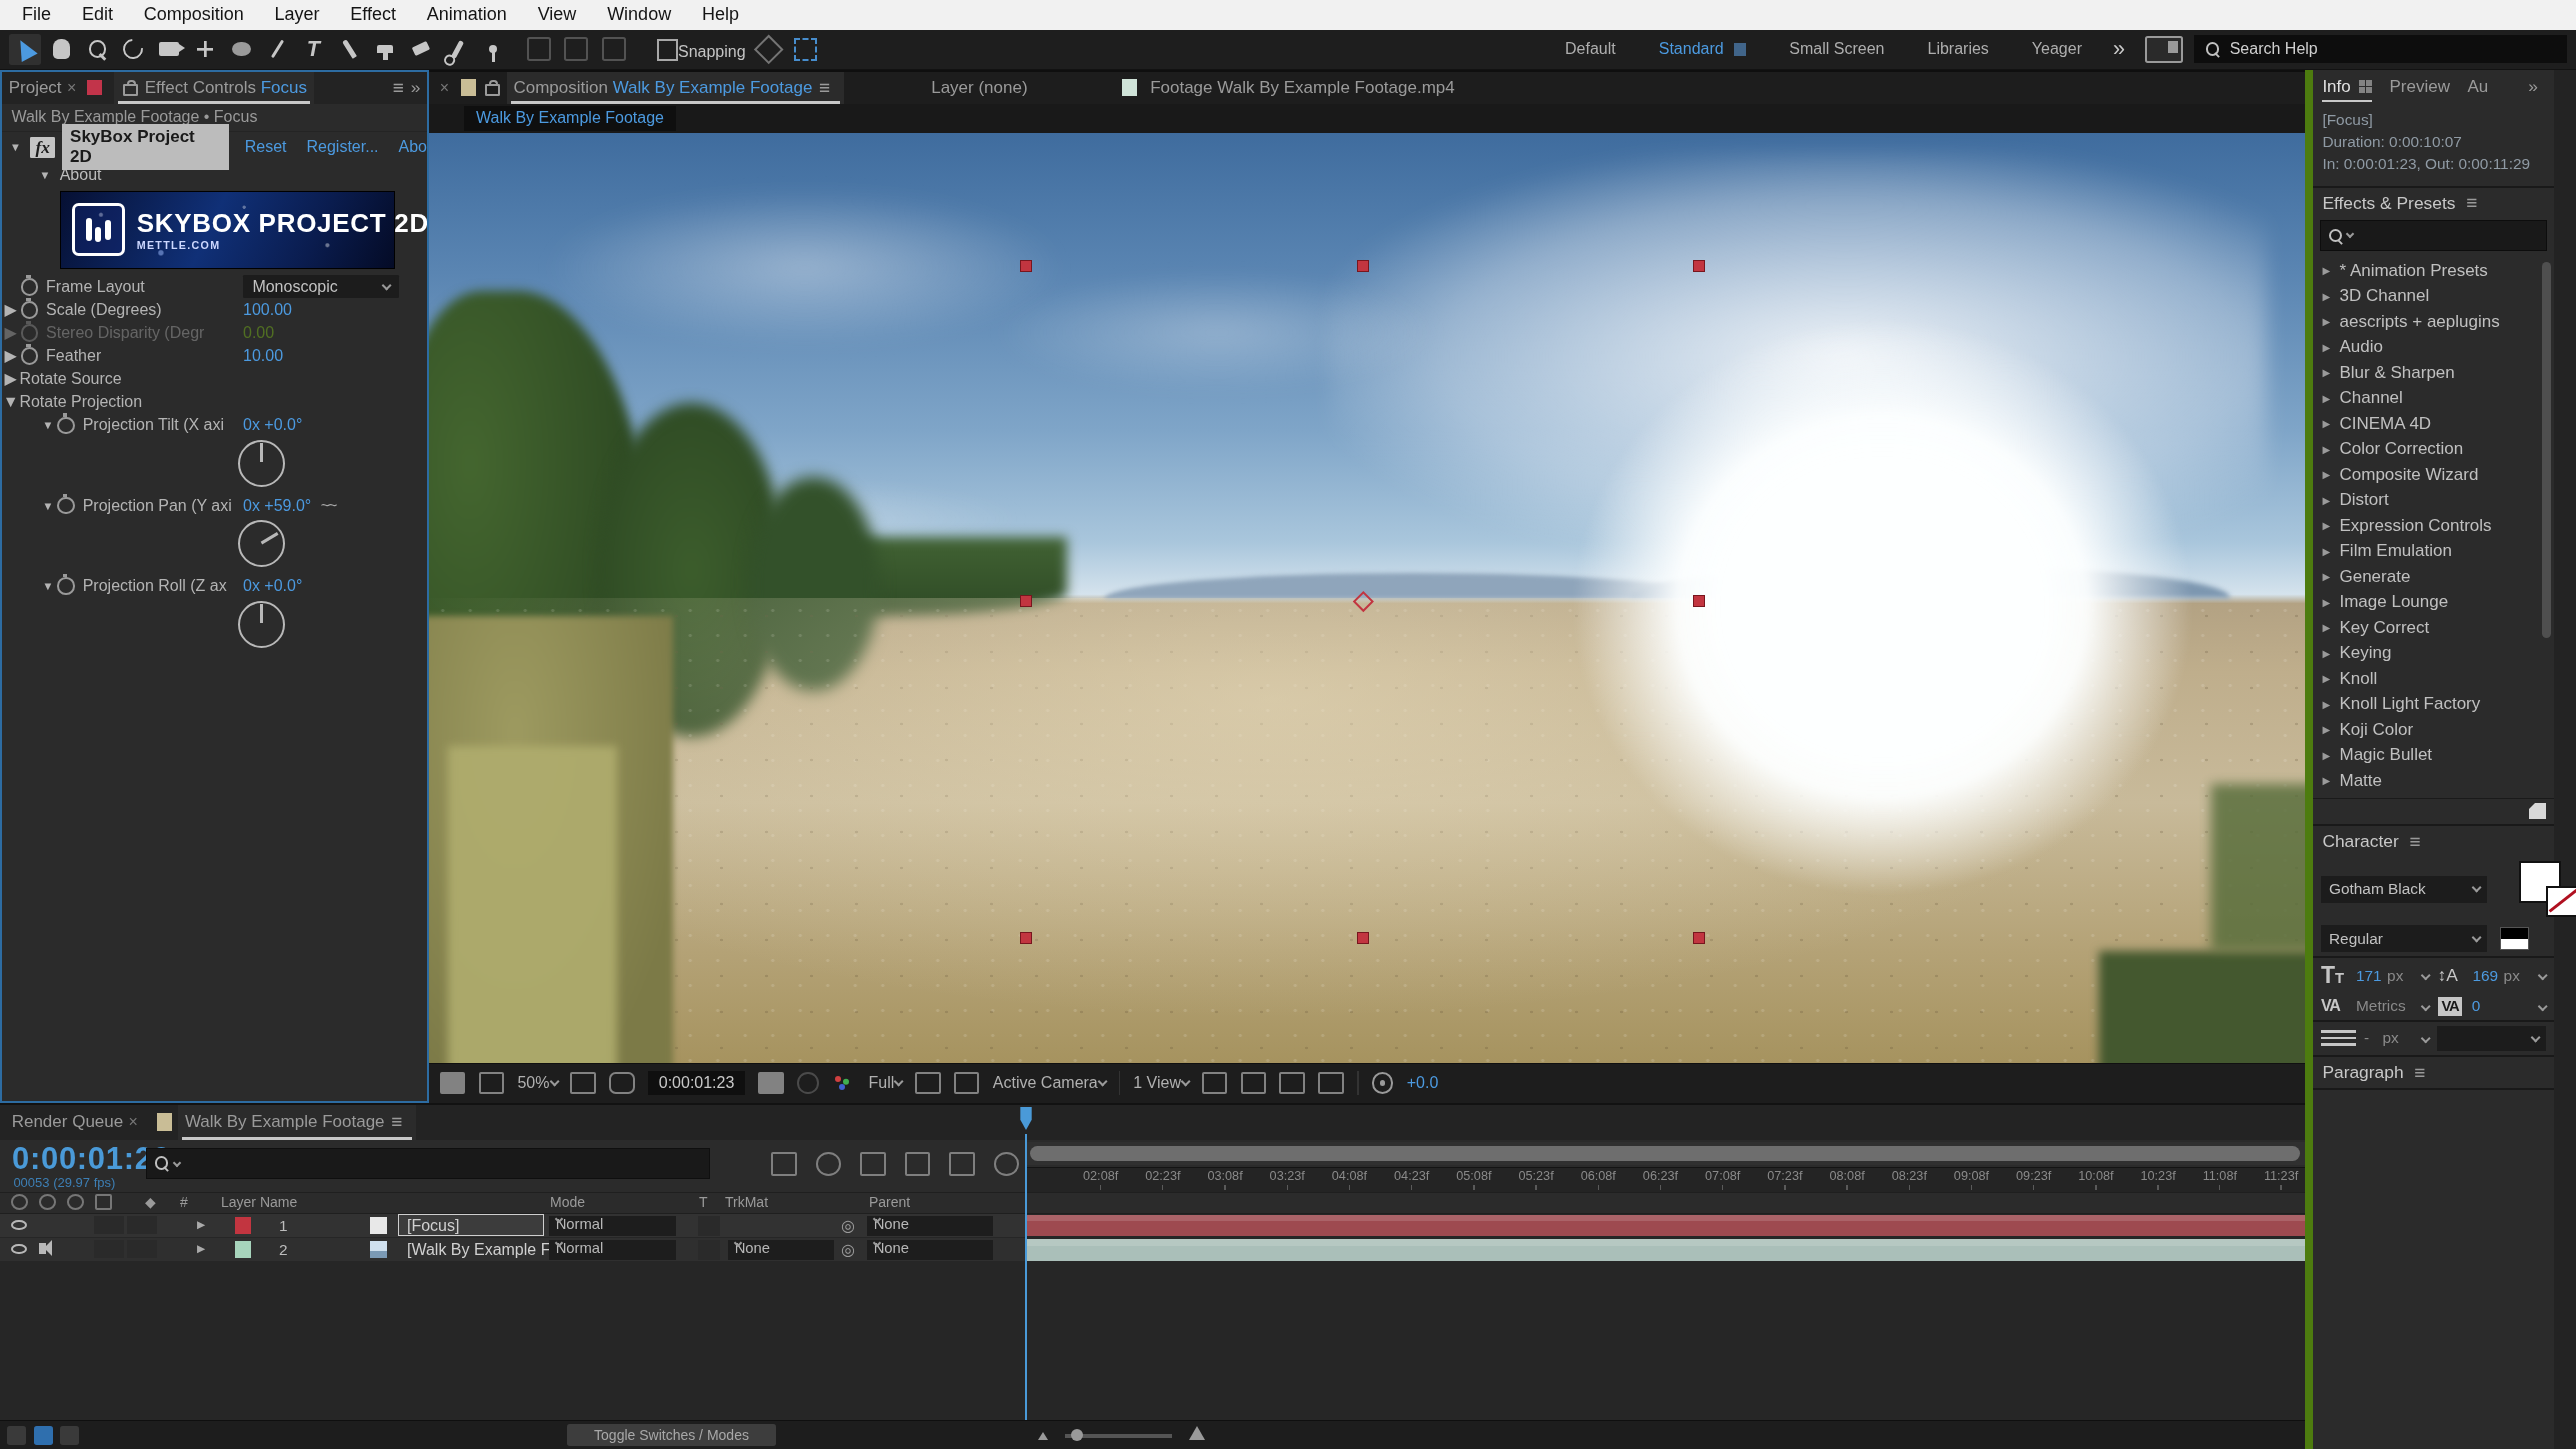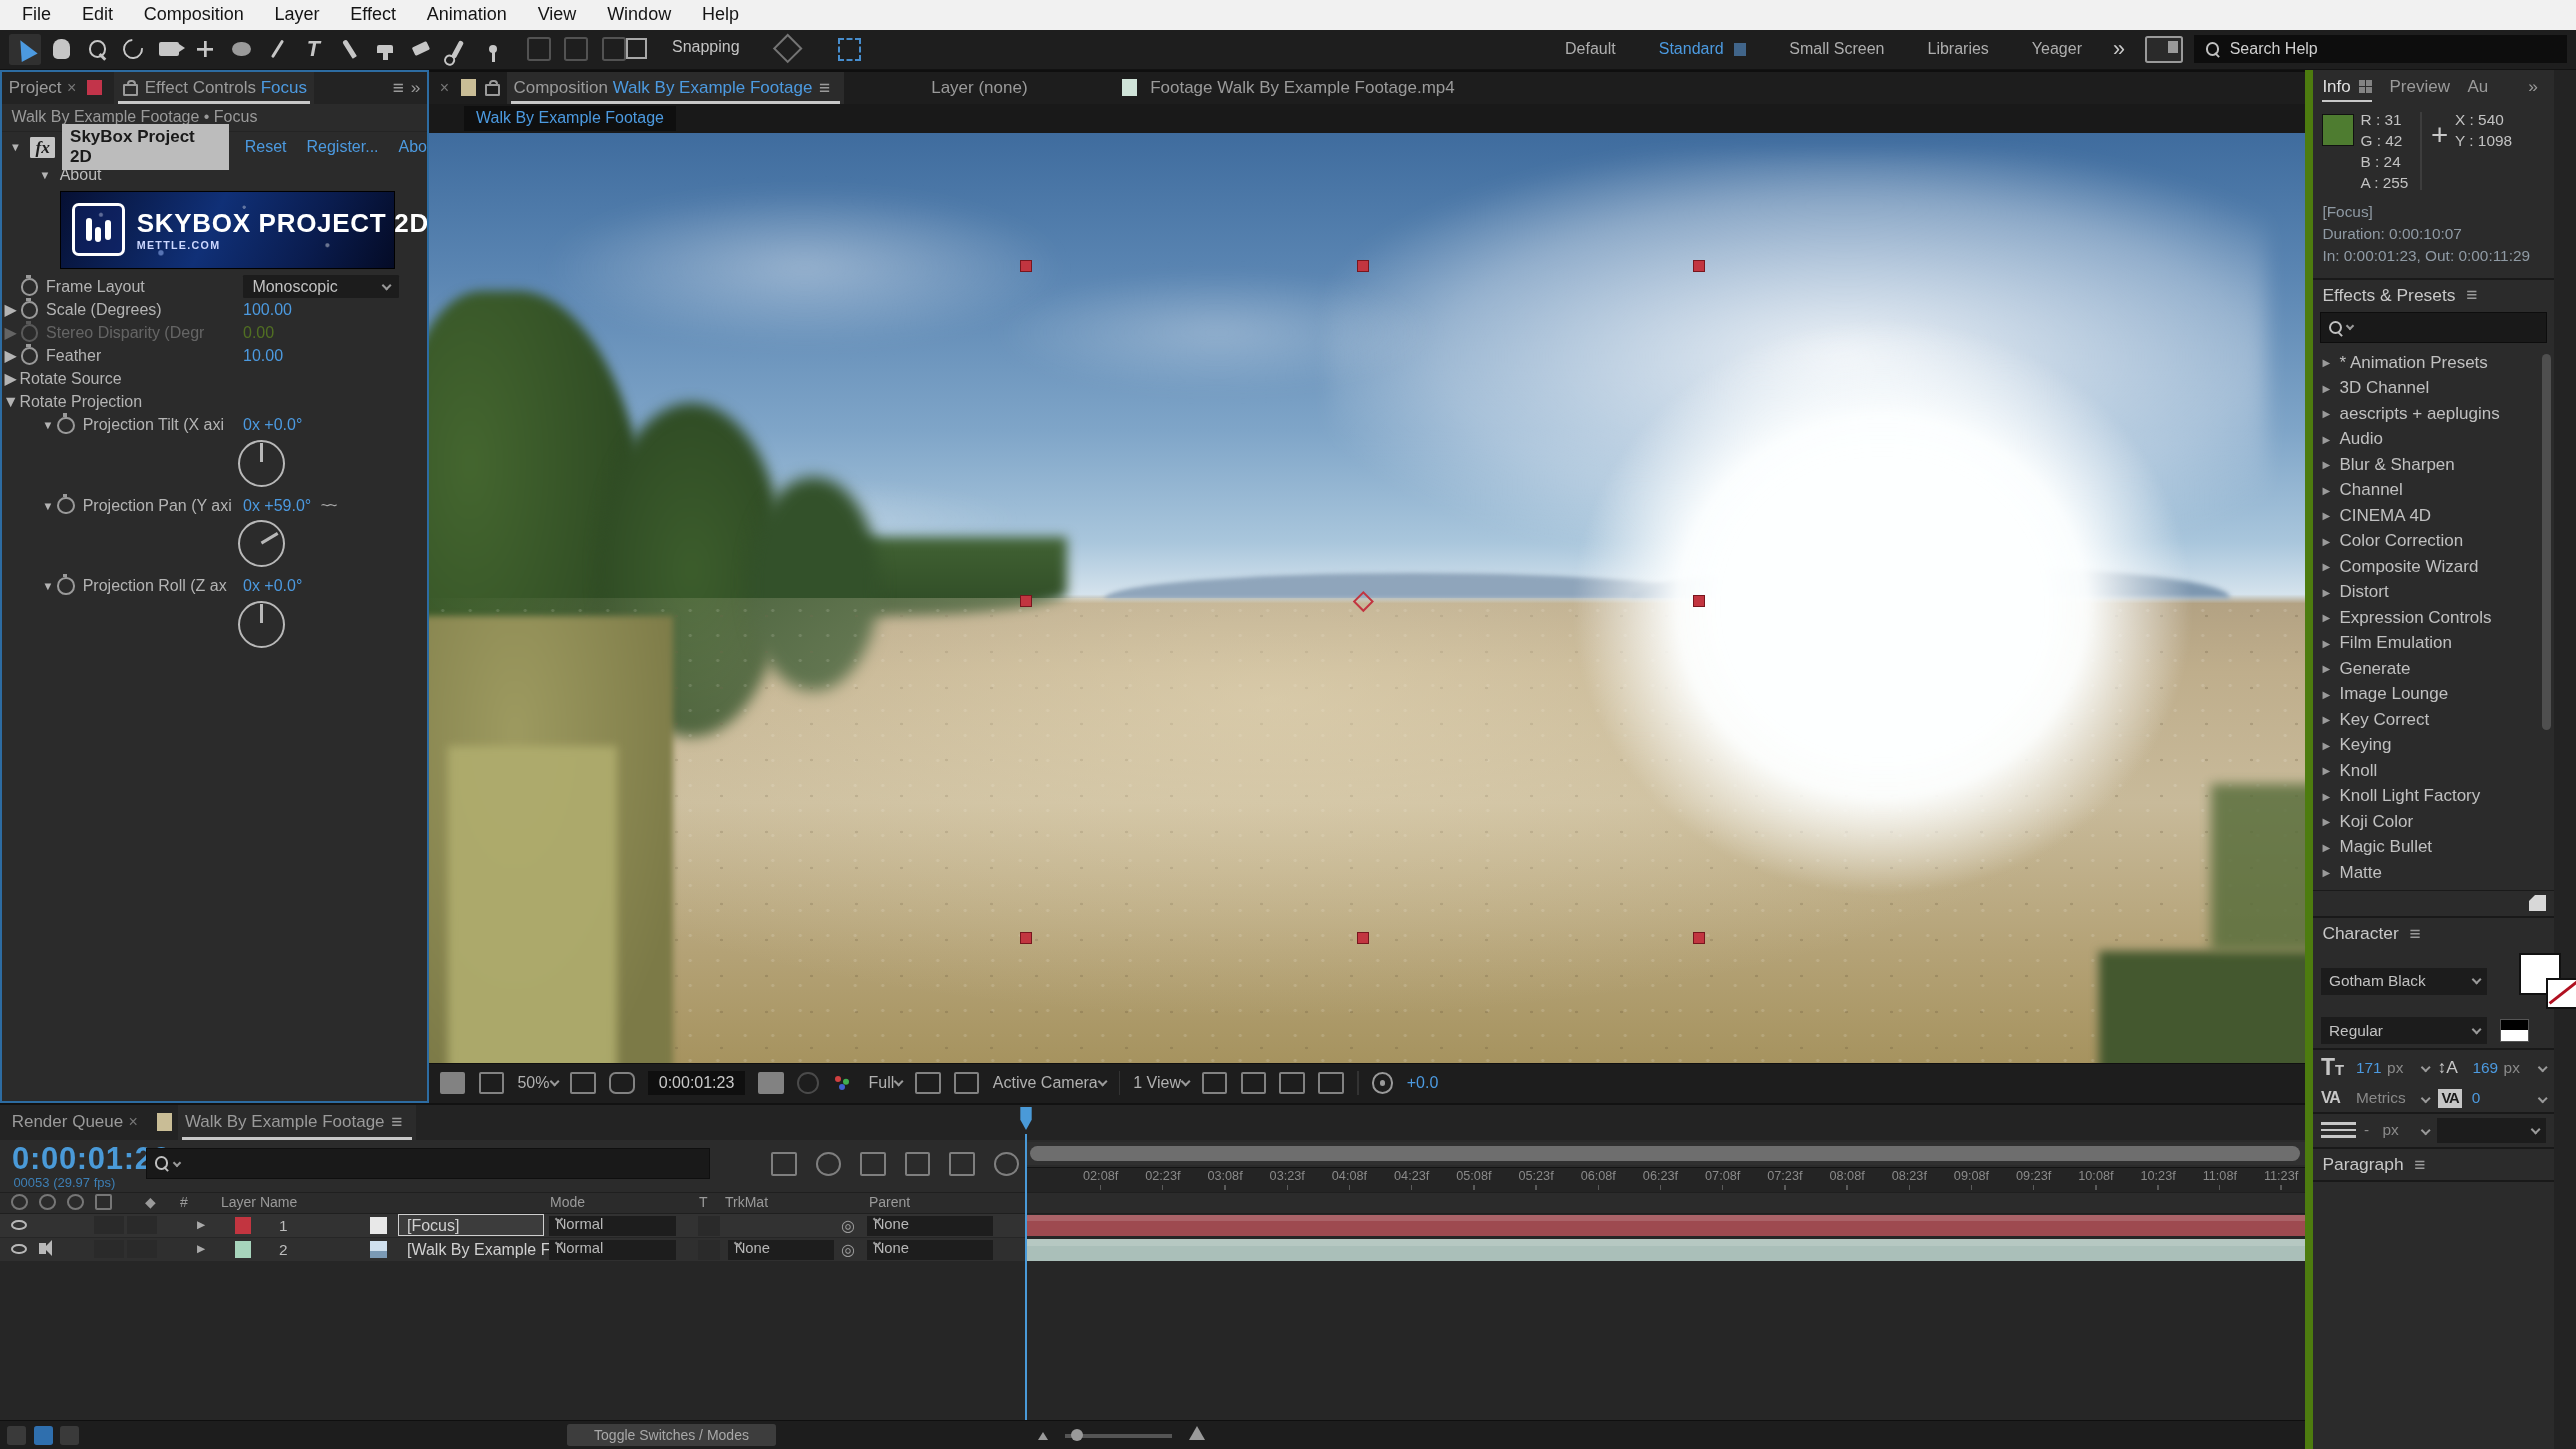--- a/index.html
+++ b/index.html
@@ -30,21 +30,21 @@
   .brush-tool i{width:4.7px;height:20px;background:#c6c6c6;transform:rotate(-32deg);border-radius:2.7px 2.7px 0.7px 0.7px;}
   .clone-stamp-tool i{width:16px;height:8px;background:#c6c6c6;border-radius:2px 2px 0 0;position:relative;}
   .clone-stamp-tool i::after{content:"";position:absolute;left:5.4px;top:8px;width:5.4px;height:6.7px;background:#c6c6c6;}
   .eraser-tool i{width:16px;height:9.4px;background:#c6c6c6;transform:rotate(-25deg);border-radius:1.3px;}
   .roto-brush-tool i{width:4.7px;height:19px;background:#c6c6c6;transform:rotate(28deg);border-radius:2.7px;position:relative;}
   .roto-brush-tool i::after{content:"";position:absolute;left:-4.7px;top:17.4px;width:6.7px;height:6.7px;border:2px solid #c6c6c6;border-radius:50%;}
   .puppet-pin-tool i{width:8px;height:8px;background:#c6c6c6;border-radius:50%;position:relative;}
   .puppet-pin-tool i::after{content:"";position:absolute;left:2.7px;top:7.4px;width:2.7px;height:9.4px;background:#c6c6c6;}
   .dimtools{display:flex;gap:13.4px;opacity:.33;margin-left:17.4px;}
   .dimtool{width:20px;height:20px;border:2px solid #bbb;border-radius:2.7px;}
-  .snap-wrap{display:flex;align-items:flex-start;gap:25px;}
+  .snap-wrap{display:flex;align-items:flex-end;gap:0;margin-left:31px;}
   .snap-box{width:17.4px;height:17.4px;border:2px solid #a8a8a8;background:transparent;}
   .snap-label{font-size:16px;color:#c4c4c4;}
   .snap-extra{width:17.4px;height:17.4px;border:2px solid #8a8a8a;transform:rotate(45deg);margin-left:12px;opacity:.8;}
   .snap-extra2{width:19px;height:19px;border:2px dashed #4c9ae0;margin-left:14.8px;opacity:.9;}
   .ws-wrap{display:flex;align-items:center;margin-left:auto;}
   .ws{font-size:16px;color:#aeaeae;padding:0 21.5px;white-space:nowrap;}
   .ws.active{color:#4c9ae0;}
   .ws.active::after{content:"";display:inline-block;width:12px;height:13.4px;background:#41658a;margin-left:10.7px;vertical-align:-2px;}
   .more{color:#c8c8c8;font-size:21.5px;margin:0 9.4px;}
   .wsicon{width:34px;height:23px;border:2px solid #9a9a9a;border-radius:2.7px;margin:0 10.7px;position:relative;background:#2a2a2a;}
@@ -702,37 +702,20 @@
           <span class="gridic"></span>
         </span>
         <span class="rp-tab">
             <span>Preview</span>
           </span>
         <span class="rp-tab">
             <span>Au</span>
           </span>
         <span class="dbl-chev" style="margin-left:auto;">»</span>
       </div>
-      <div class="info-body">
-        <span class="swatch" style="background: rgb(78, 124, 48);"></span>
-        <span class="ilines">
-
-        <div>R :  31</div>
-            <div>G :  42</div>
-            <div>B :  24</div>
-            <div>A :  255</div>
-          </span>
-        <span class="ivert"></span>
-        <span class="plus">+</span>
-        <span class="ilines">
-
-        <div>X :  540</div>
-            <div>Y :  1098</div>
-          </span>
-      </div>
       <div class="clip-info">
         <div>[Focus]</div>
         <div>Duration: 0:00:10:07</div>
         <div>In: 0:00:01:23, Out: 0:00:11:29</div>
       </div>
 
       <div class="ep-header">
         <span>Effects &amp; Presets</span>
         <span class="burger">≡</span>
       </div>

